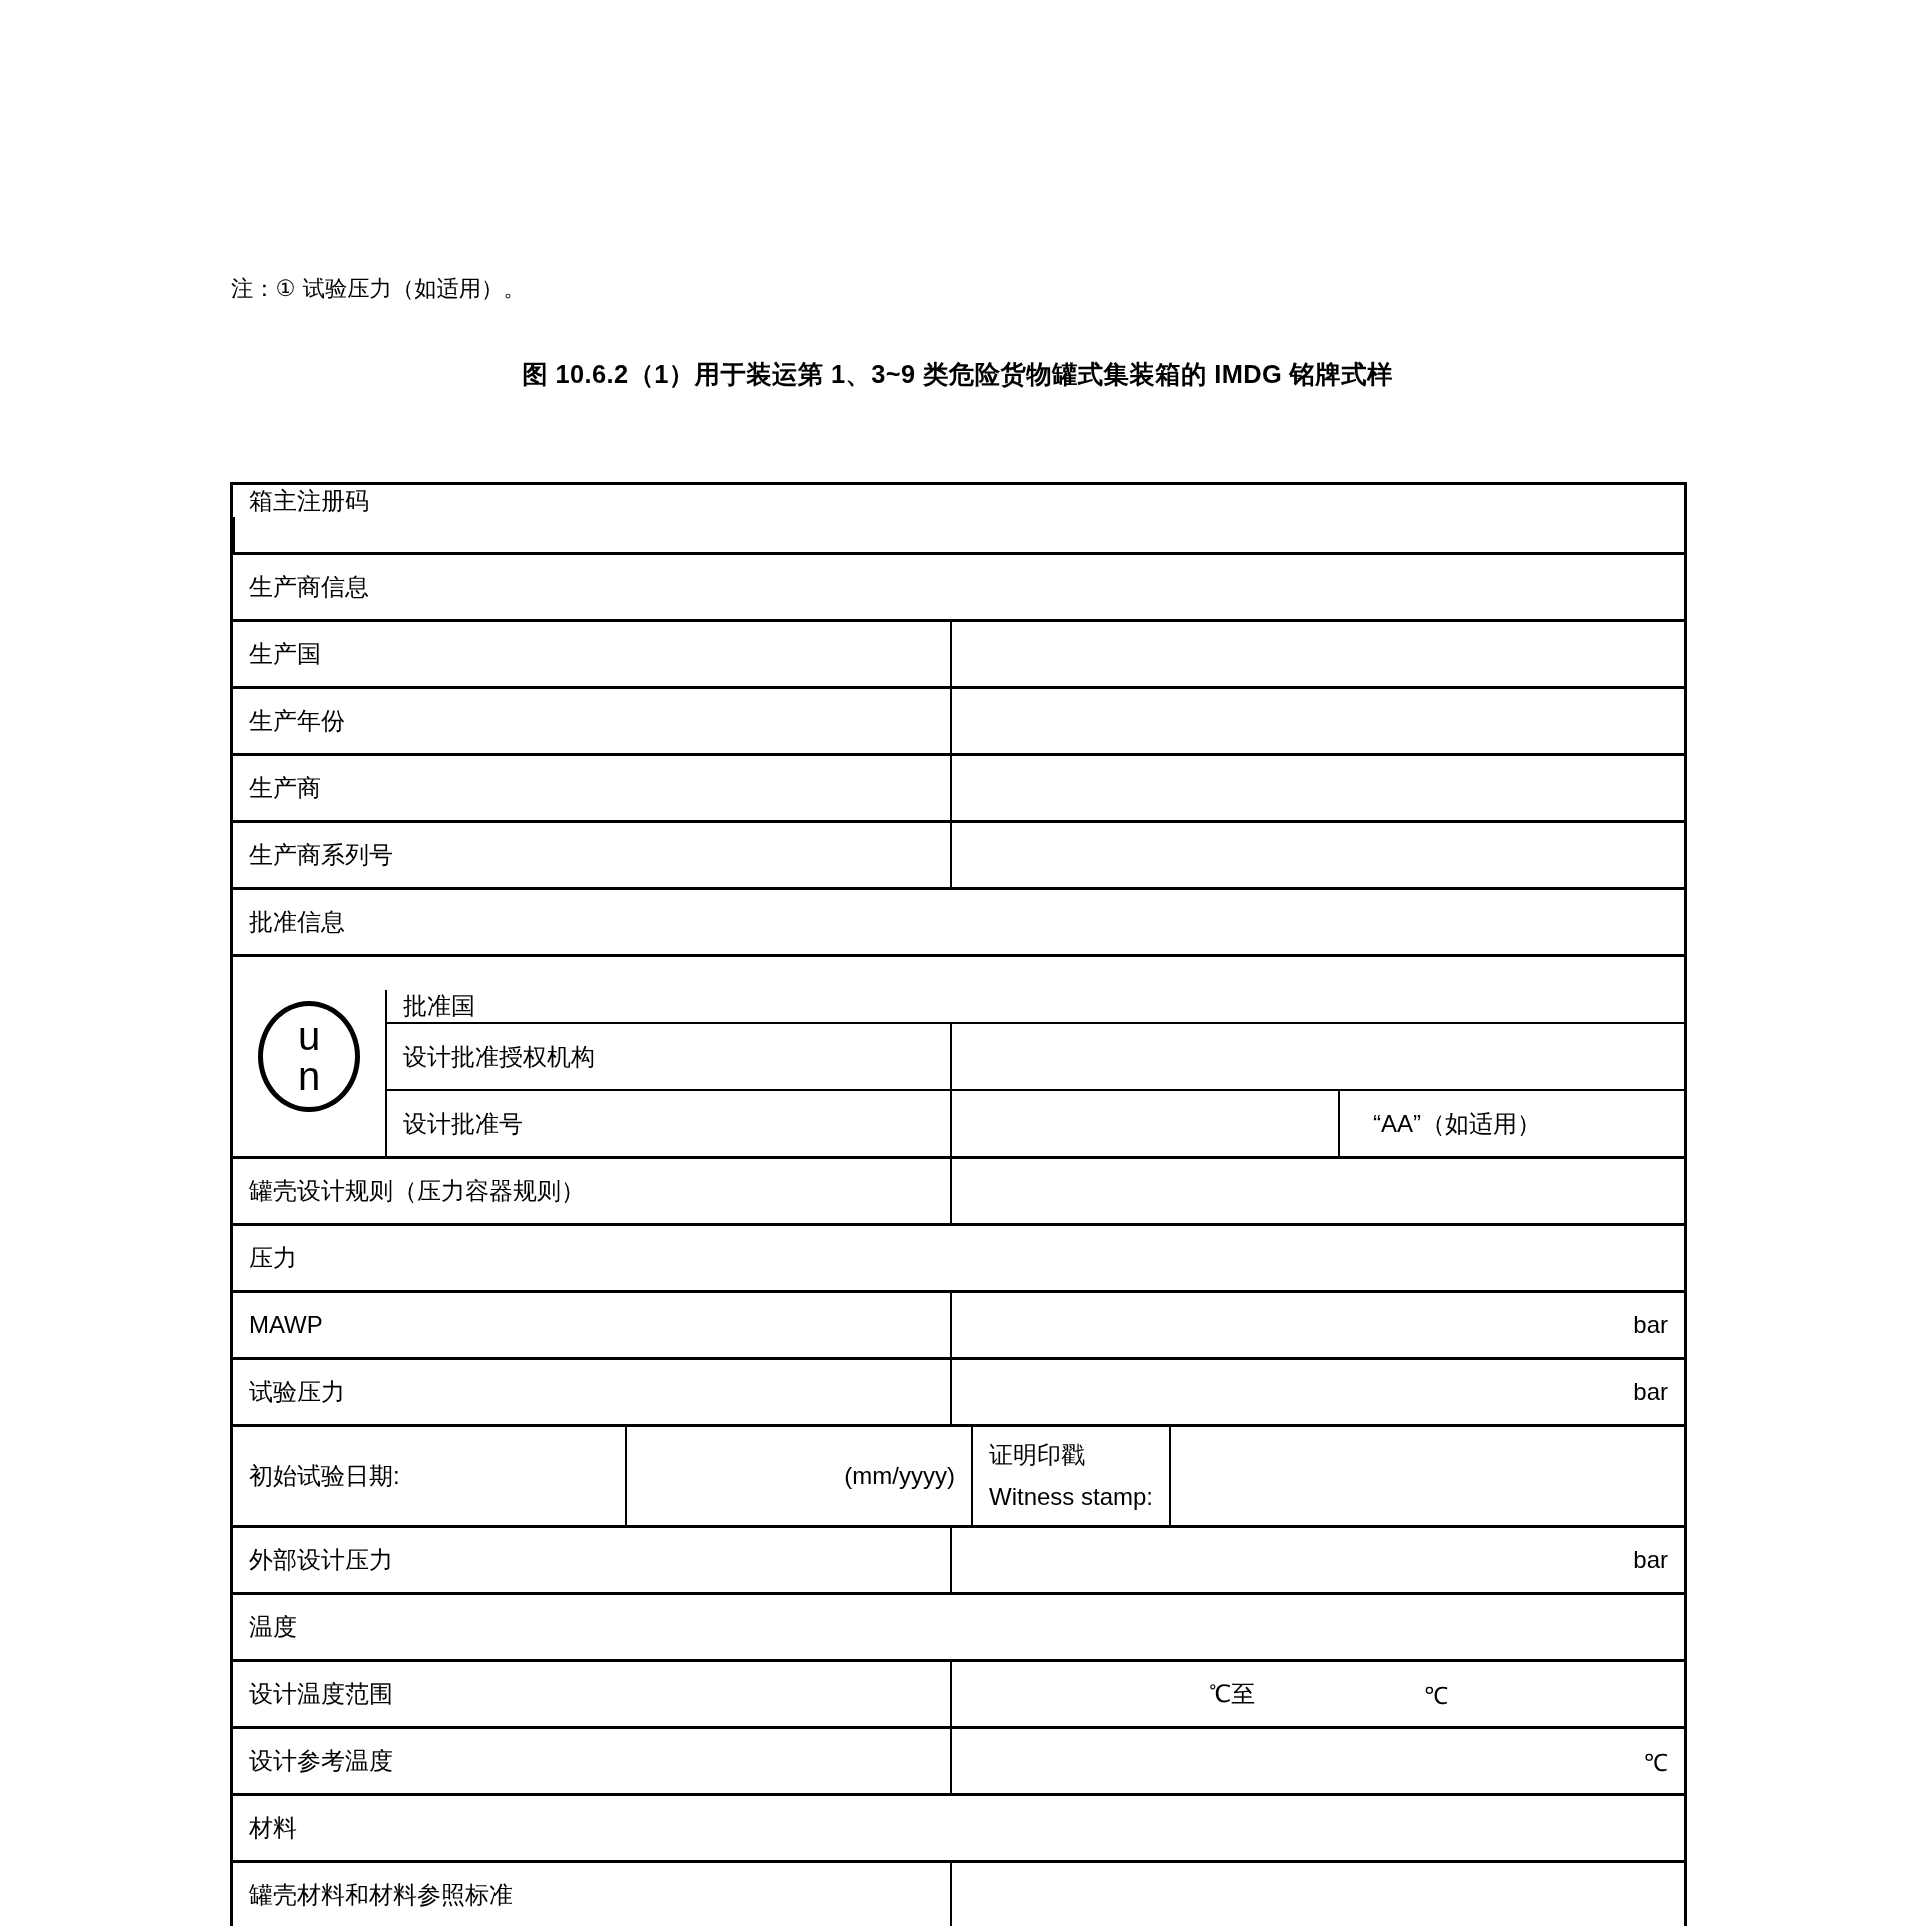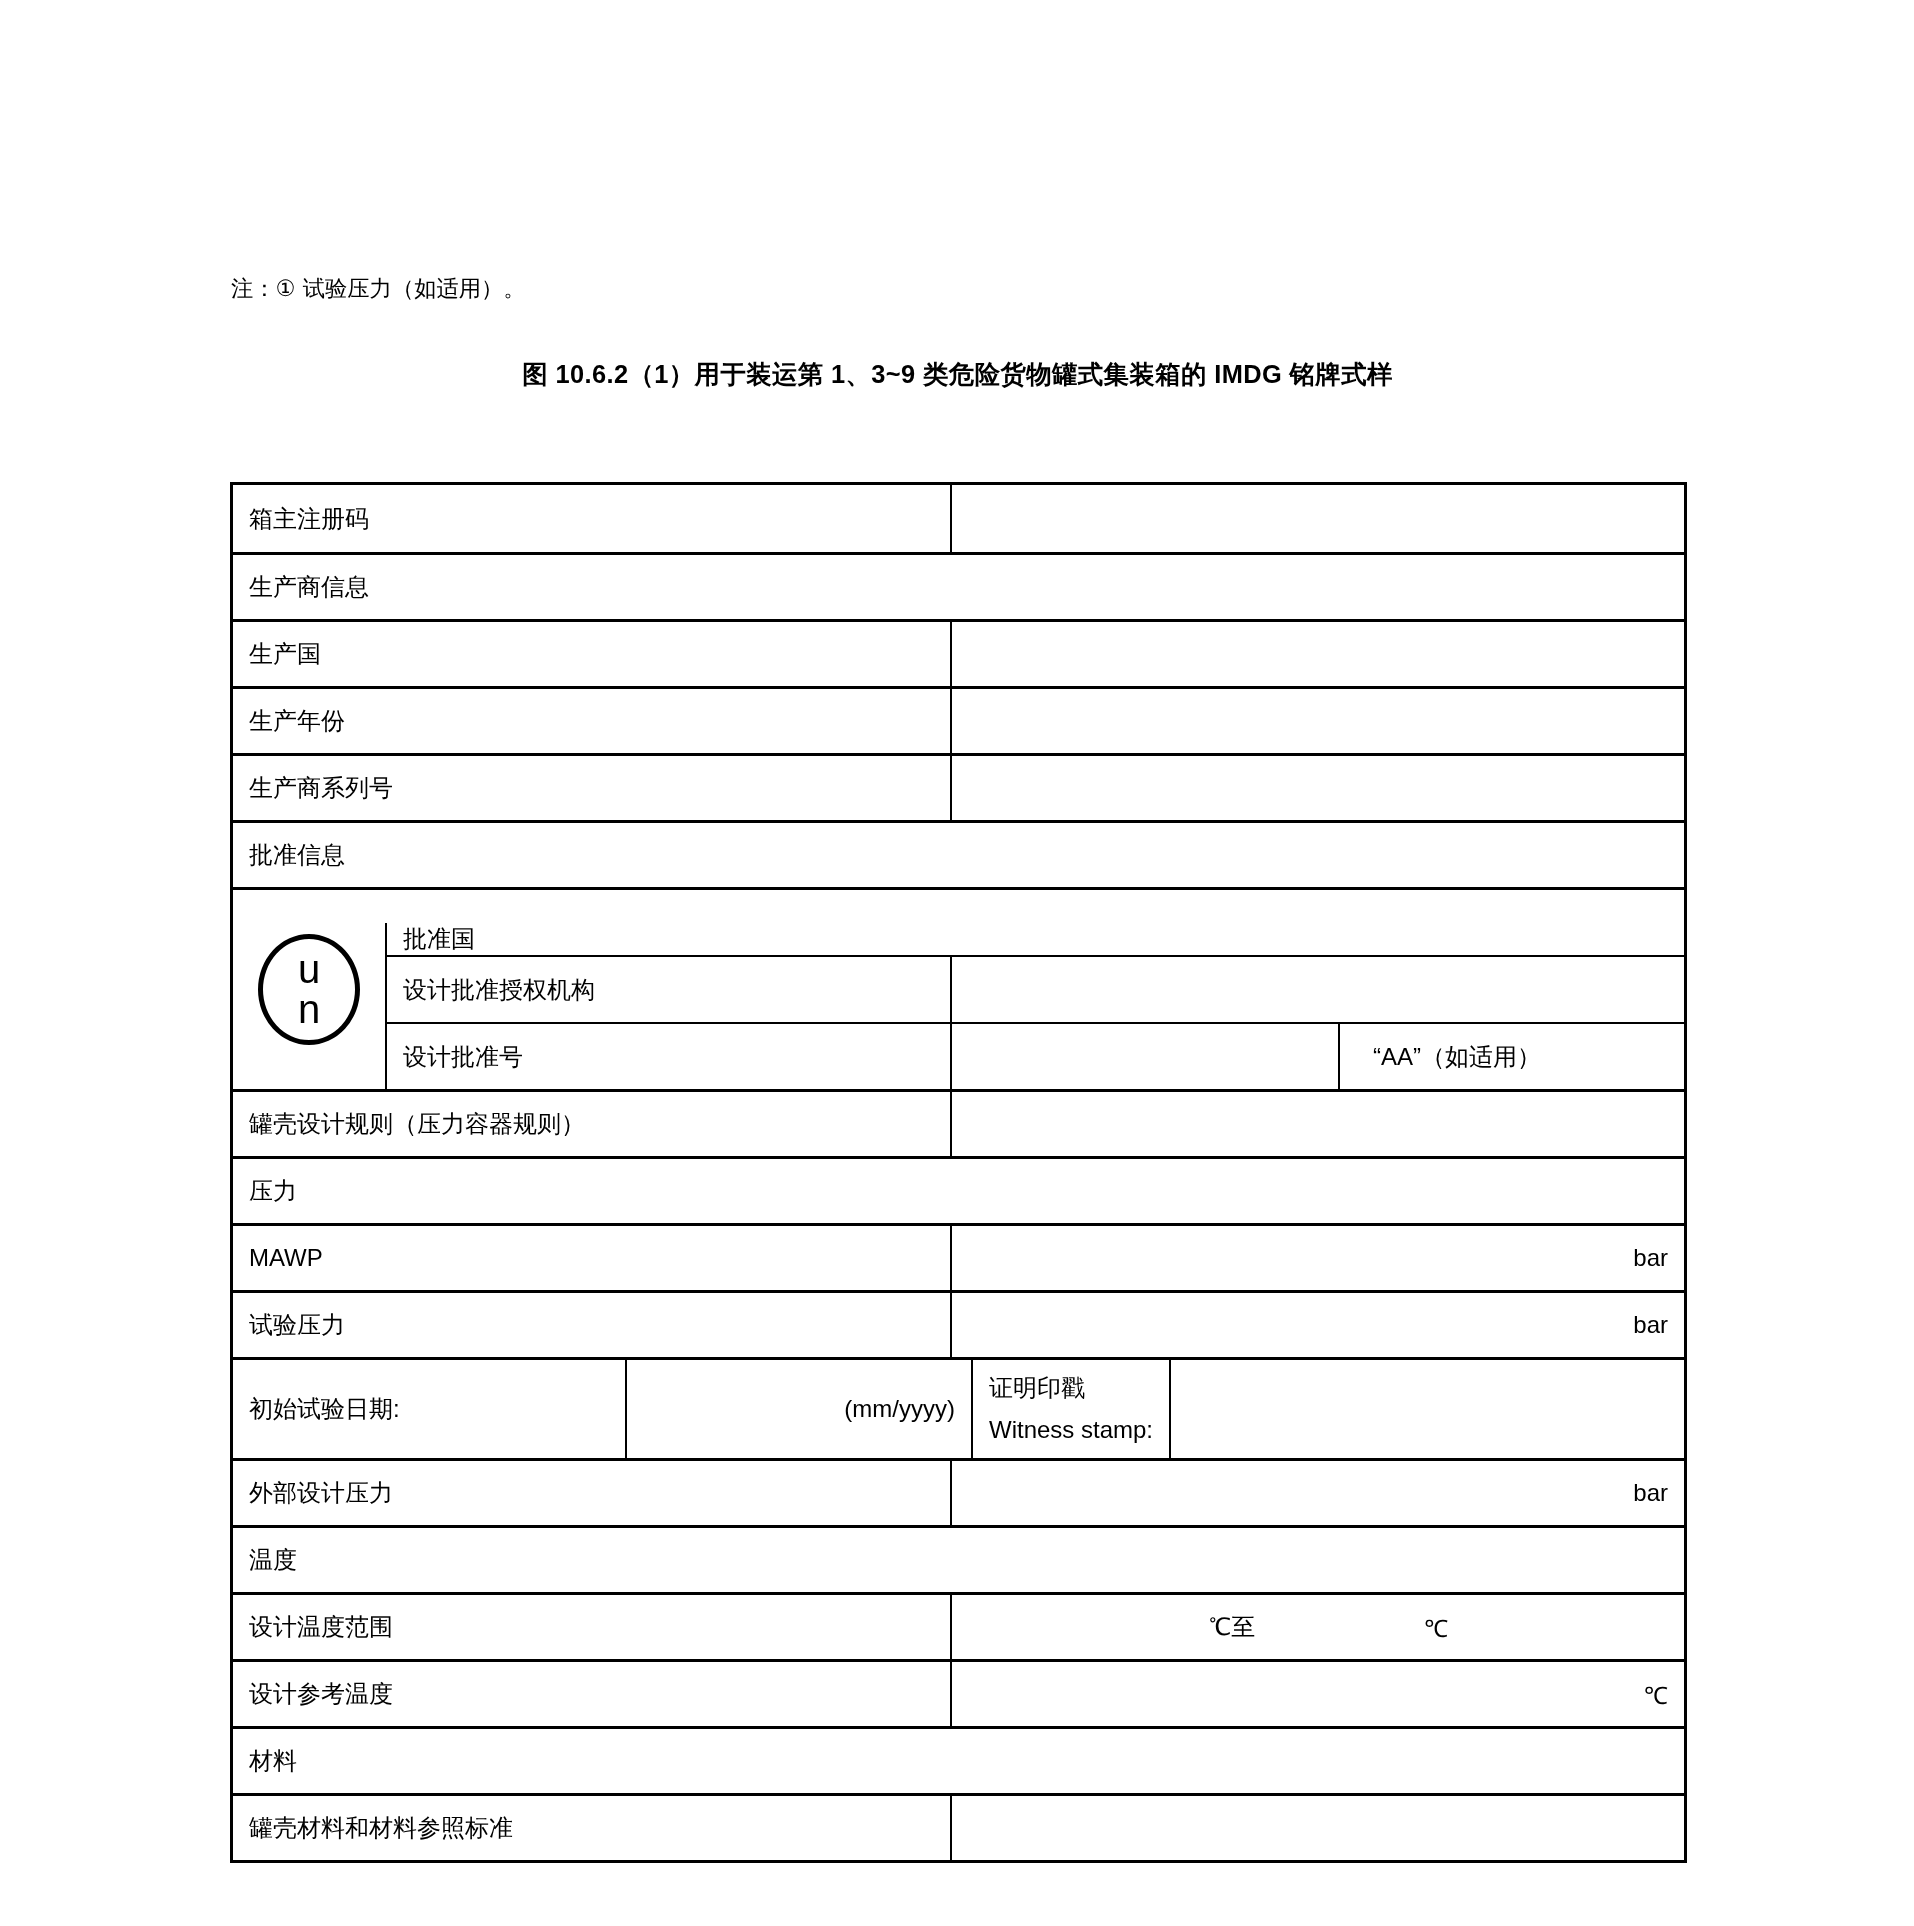--- a/index.html
+++ b/index.html
@@ -13,21 +13,21 @@
   }
   .fig-title {
     position:absolute; left:0; top:358px; width:100%; text-align:center;
     font-size:25.4px; font-weight:bold; letter-spacing:0.4px;
   }
   .imdg-table {
     position:absolute; left:230px; top:482px; width:1457px;
     border:3.9px solid #000; box-sizing:border-box; background:#fff;
   }
   .trow { display:flex; box-sizing:border-box; border-top:3.5px solid #000; align-items:stretch; }
-  .trow:first-child { border-top:none; }
+  .trow:first-child { border-top:none;flex-direction:column; }
   .h-std  { height:67px; }
   .h-init { height:101px; }
   .h-appr { height:202px; }
   .cell {
     box-sizing:border-box; display:flex; align-items:center;
     padding:0 16px; font-size:24px; overflow:hidden; white-space:nowrap;
   }
   .vb { border-left:2.3px solid #000; }
   .right { justify-content:flex-end; }
   .center { justify-content:center; padding:0 3.9px; }
@@ -81,20 +81,24 @@
     <div class="trow h-std">
       <div class="cell w-label">生产国</div>
       <div class="cell grow vb"></div>
     </div>
 
     <div class="trow h-std">
       <div class="cell w-label">生产年份</div>
       <div class="cell grow vb"></div>
     </div>
 
+    <div class="trow h-std">
+      <div class="cell w-label">生产商</div>
+      <div class="cell grow vb"></div>
+    </div>
 
     <div class="trow h-std">
       <div class="cell w-label">生产商系列号</div>
       <div class="cell grow vb"></div>
     </div>
 
     <div class="trow h-std">
       <div class="cell grow">批准信息</div>
     </div>
 

